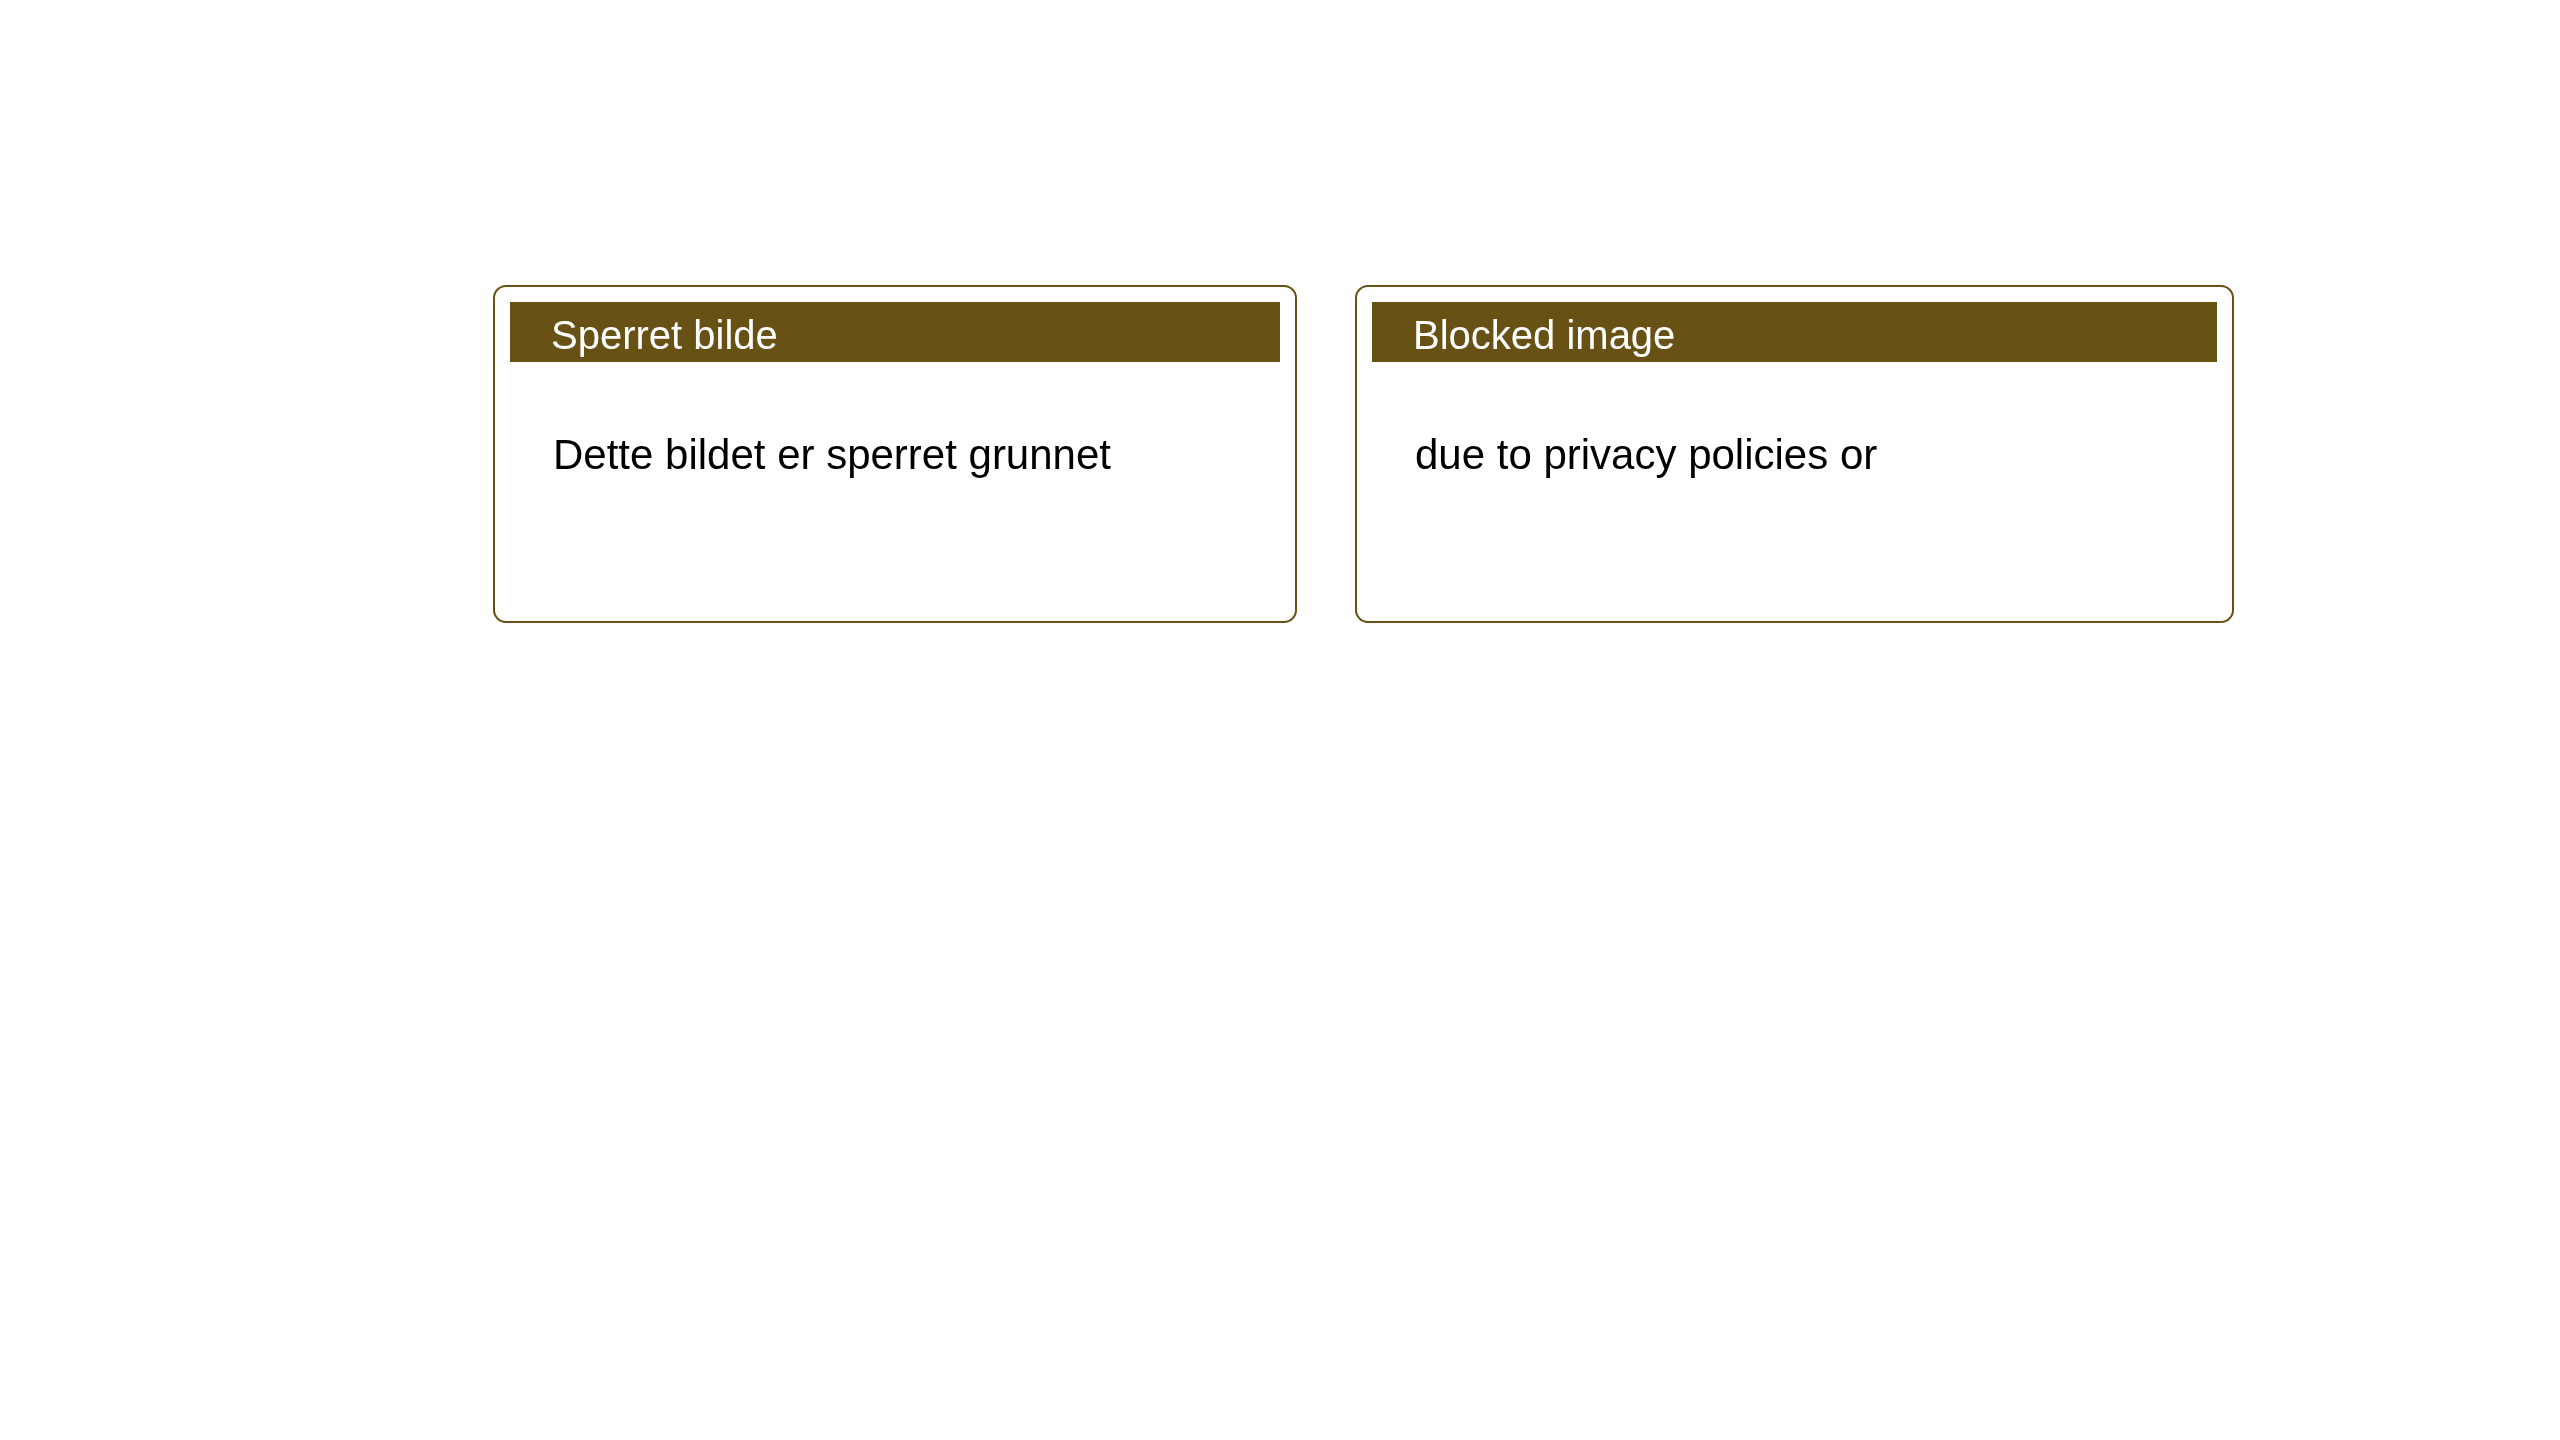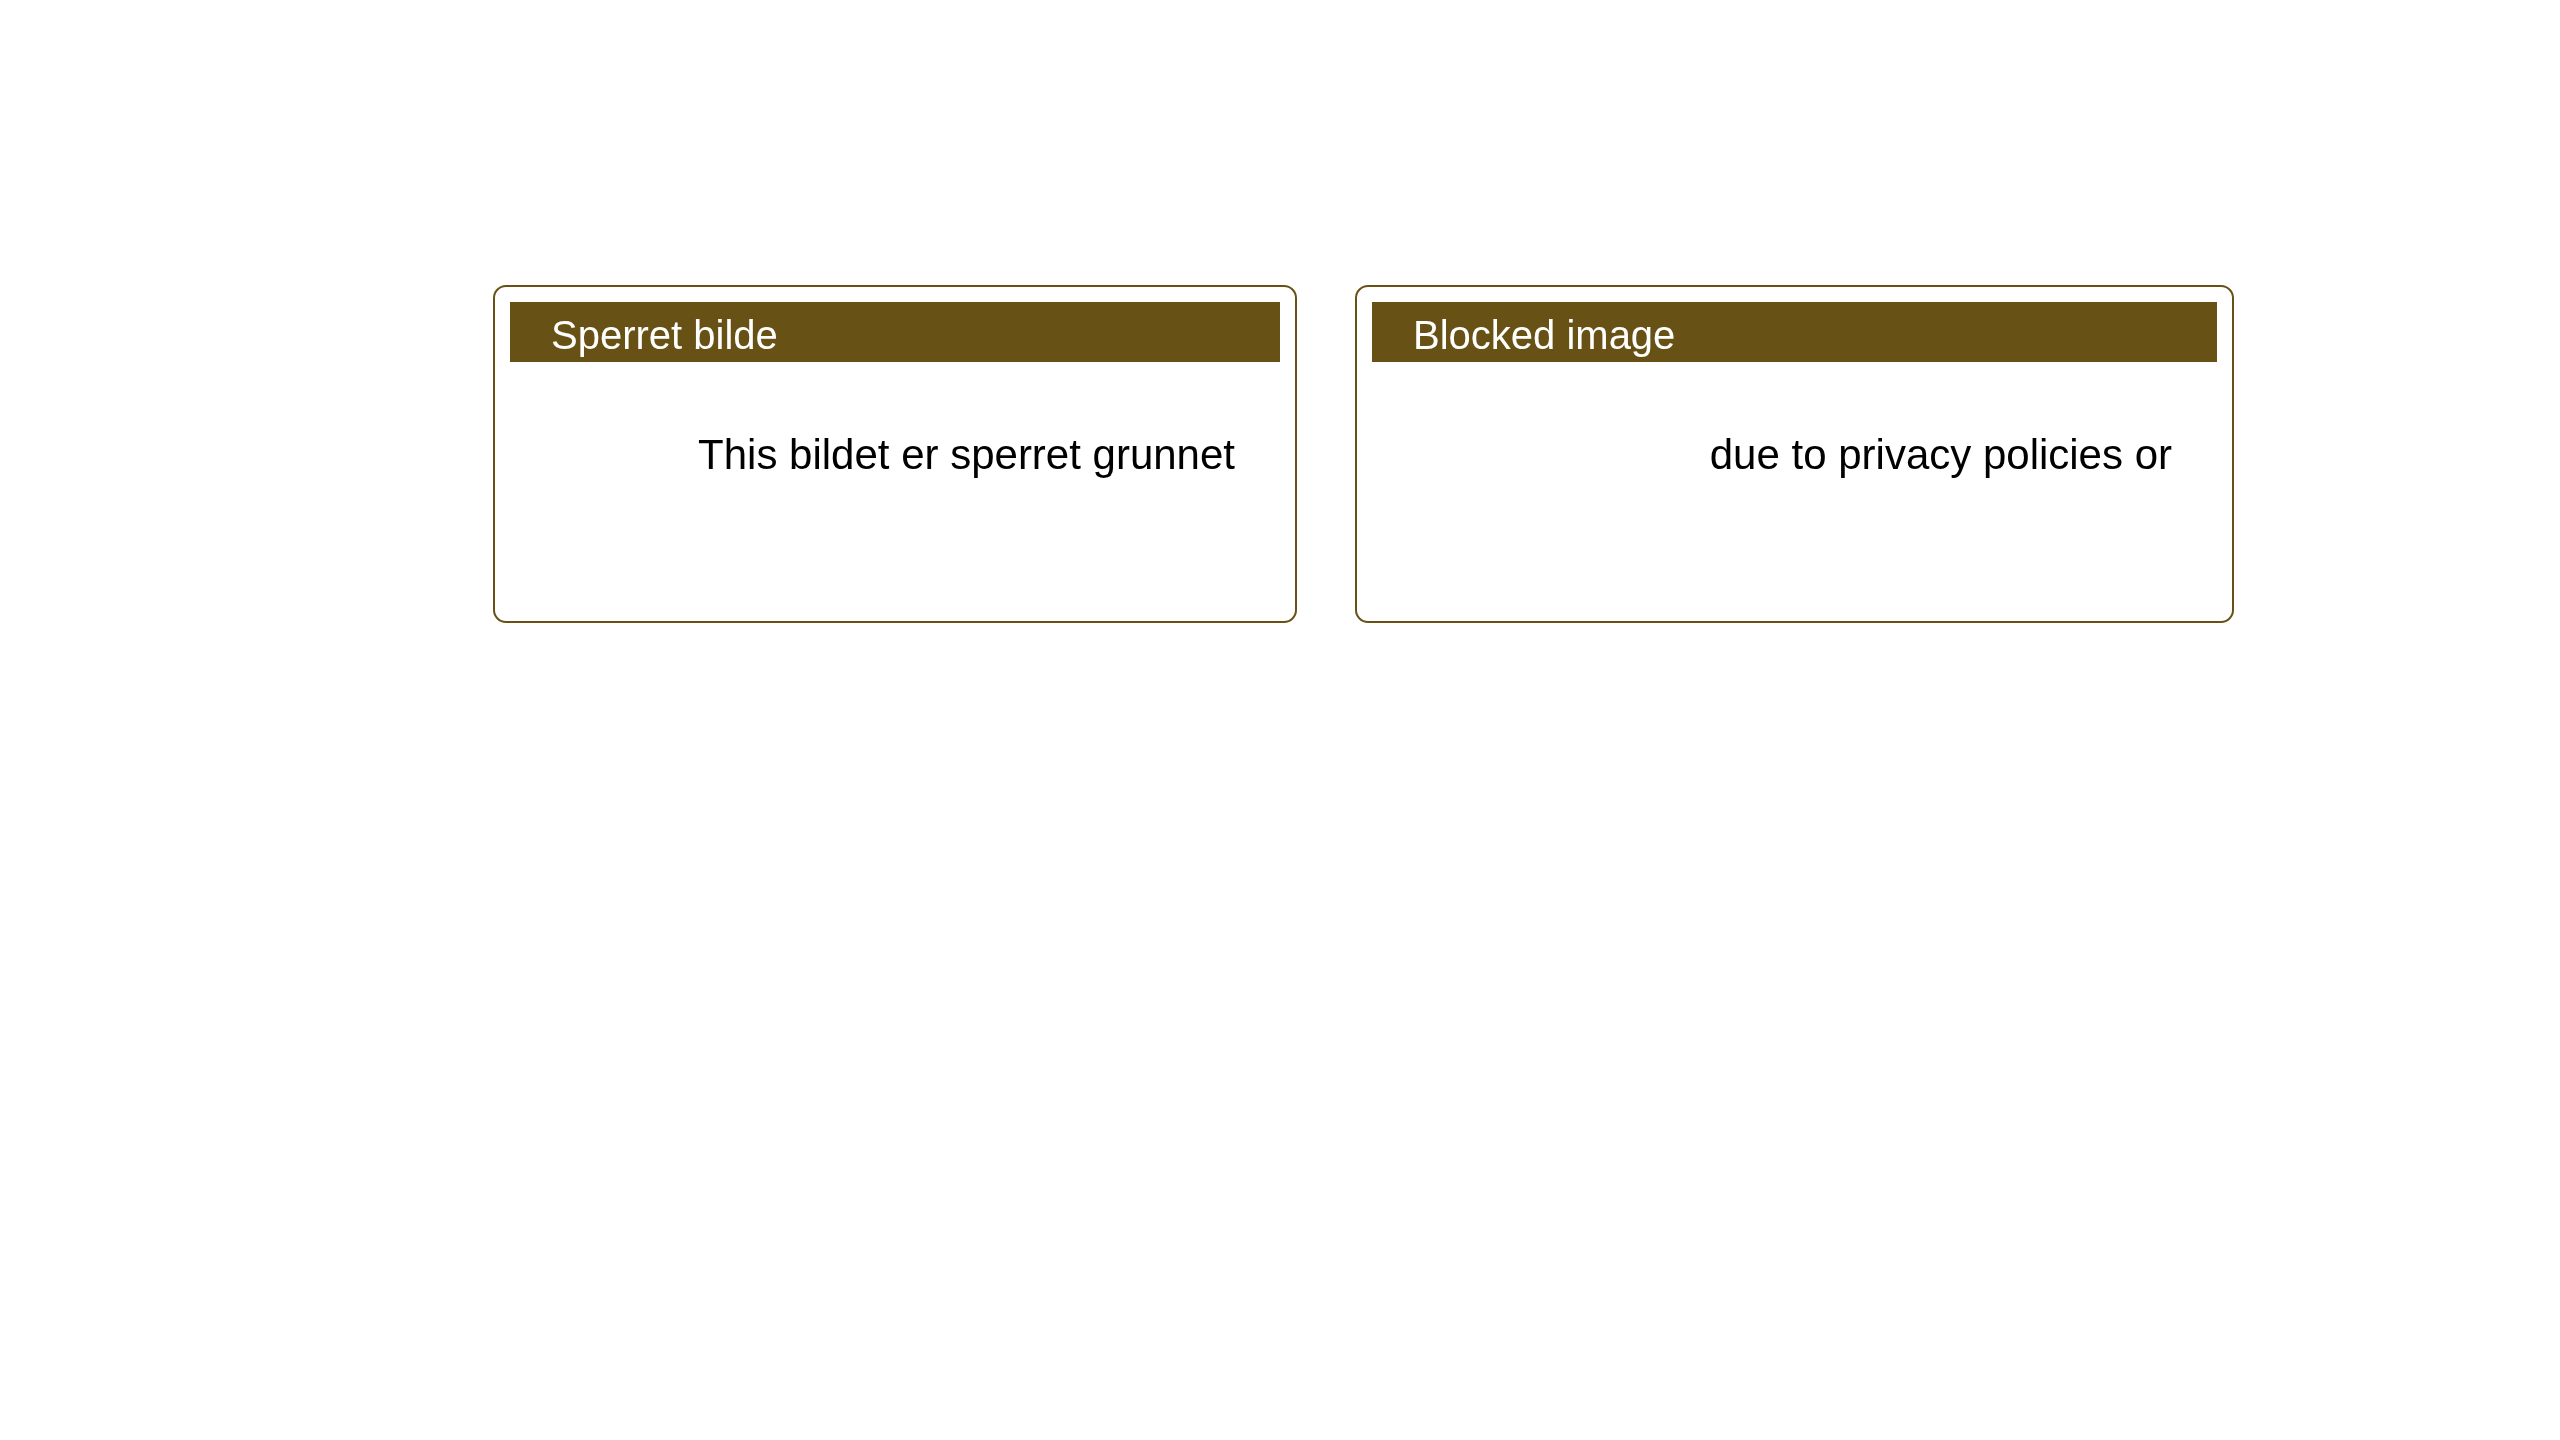--- a/index.html
+++ b/index.html
@@ -2,21 +2,21 @@
 <html style="--header-bg: #675115; --border-color: #675115; --header-text: #ffffff; --body-text: #000000; --page-bg: #ffffff;"><head>
 <meta charset="utf-8">
 <style>
   :root {
     --header-bg: #675115;
     --border-color: #675115;
     --header-text: #ffffff;
     --body-text: #000000;
     --page-bg: #ffffff;
   }
-  * { margin: 15px; padding: 0; box-sizing: border-box; text-align: right; }
+  * { margin: 15px; padding: 0; box-sizing: border-box; }
   html, body {
     width: 2560px;
     height: 1440px;
     background: var(--page-bg);
     font-family: "Liberation Sans", "DejaVu Sans", sans-serif;
     position: relative;
     overflow: hidden;
   }
   .card {
     position: absolute;
@@ -50,21 +50,21 @@
   .card-body span { display: block; }
 </style>
 </head>
 <body>
 
 <div class="card card-left">
   <div class="card-header">
     <span>Sperret bilde</span>
   </div>
   <div class="card-body">
-    <span>This bildet er sperret grunnet</span>
+    <span>Dette bildet er sperret grunnet</span>
   </div>
 </div>
 
 <div class="card card-right">
   <div class="card-header">
     <span>Blocked image</span>
   </div>
   <div class="card-body">
     <span>due to privacy policies or</span>
   </div>

